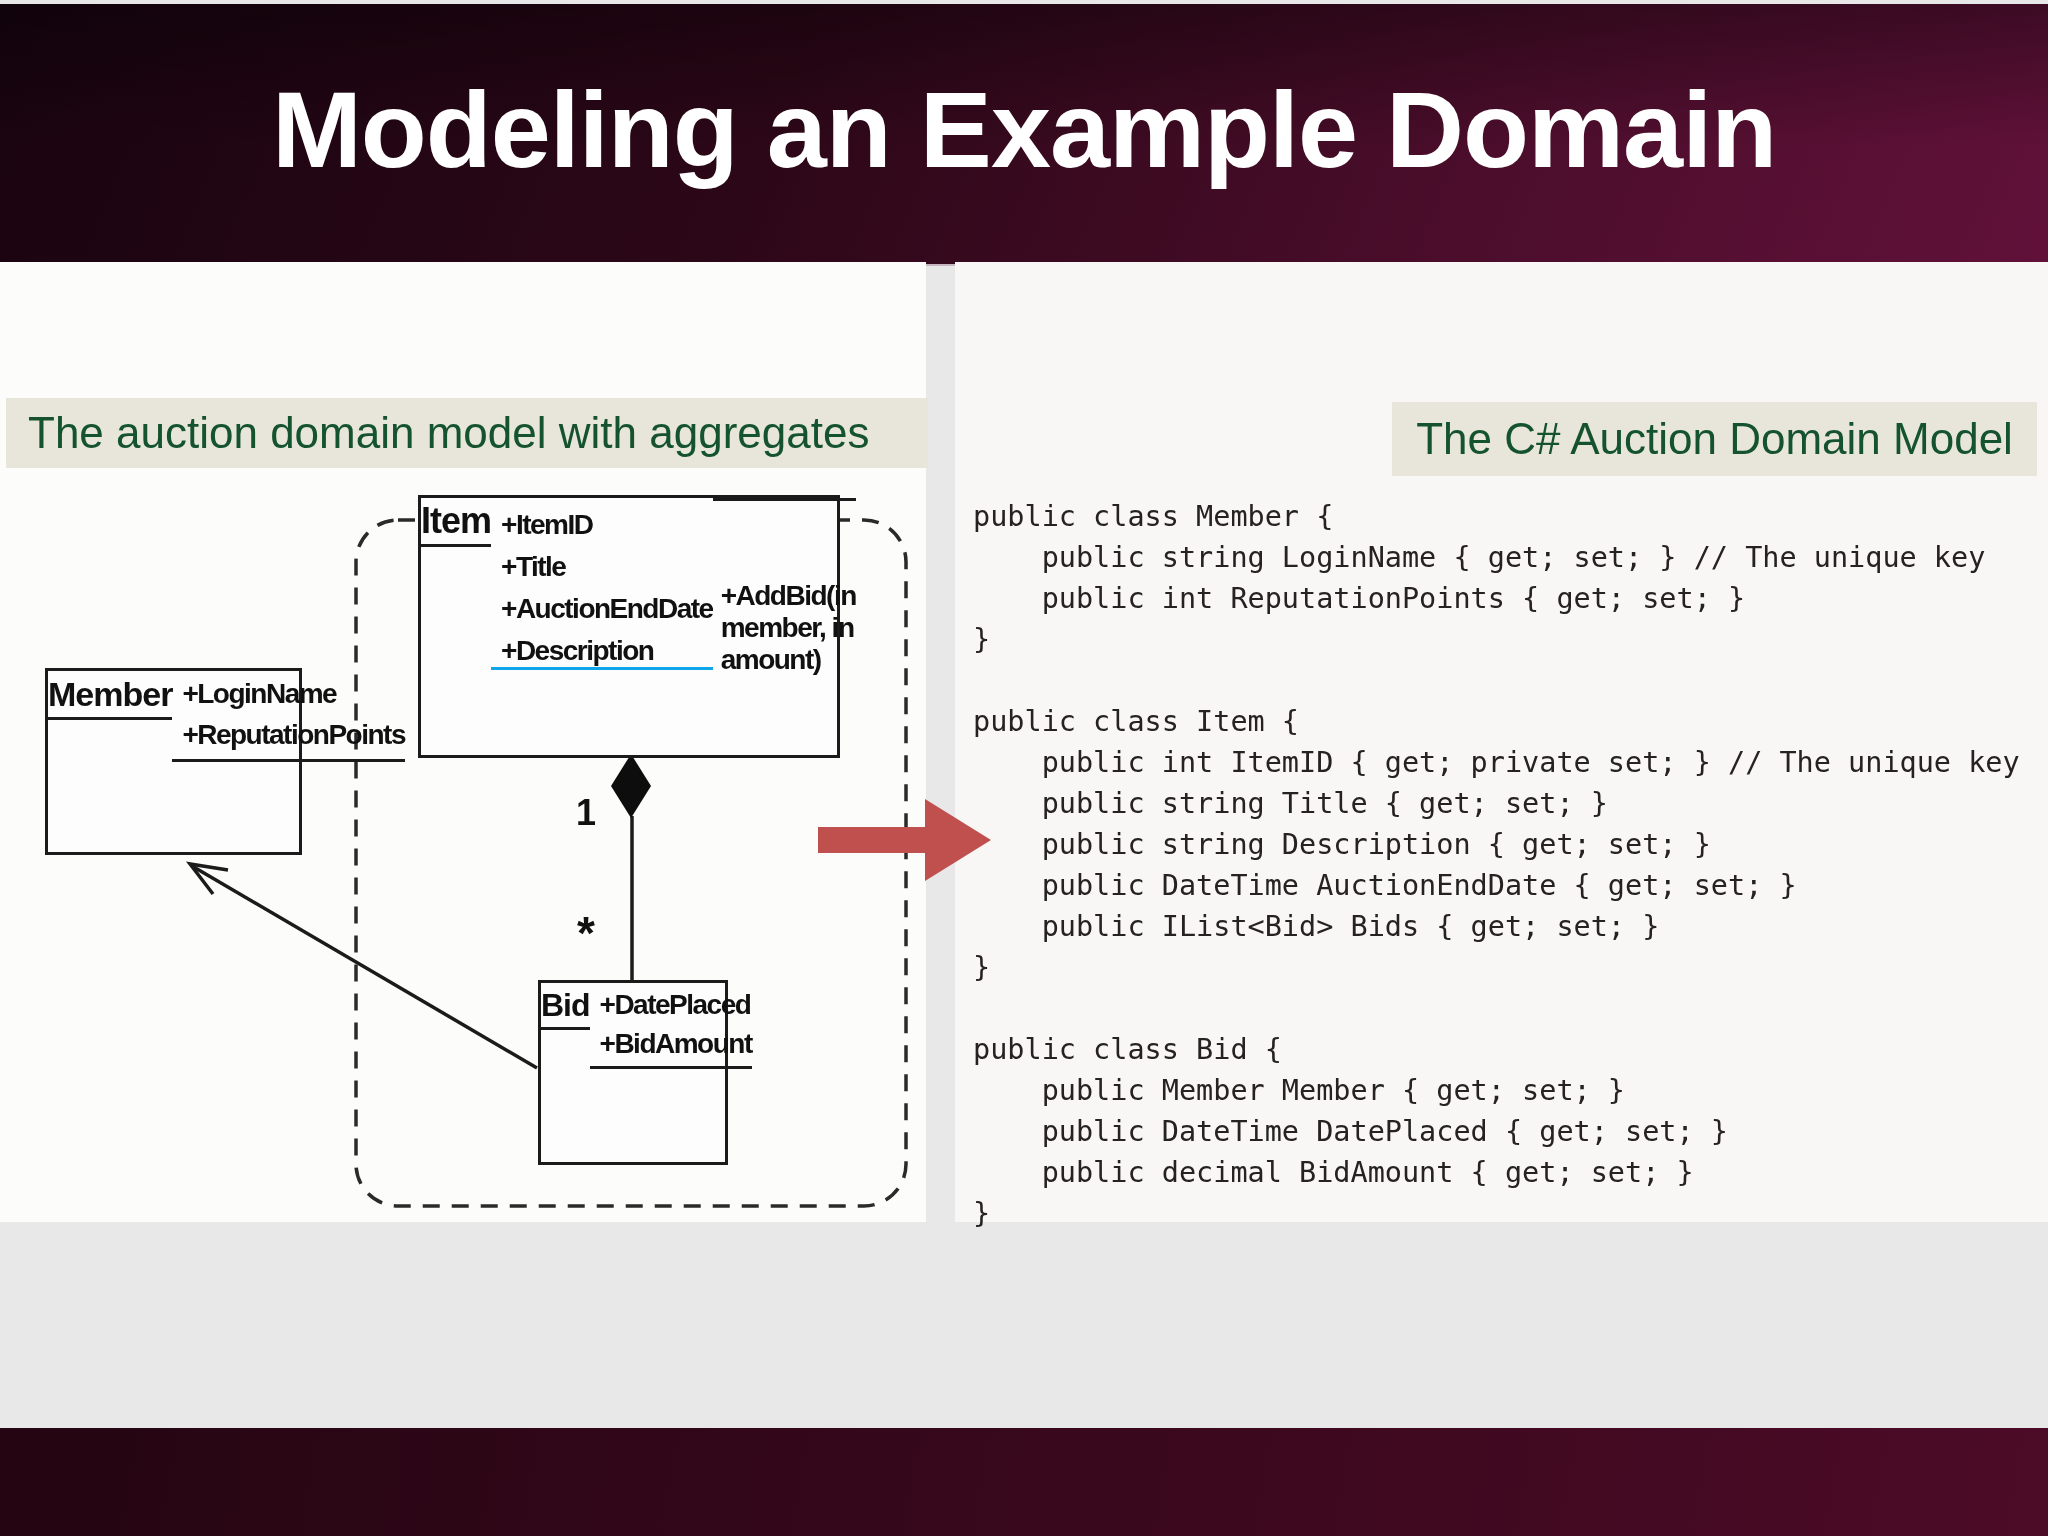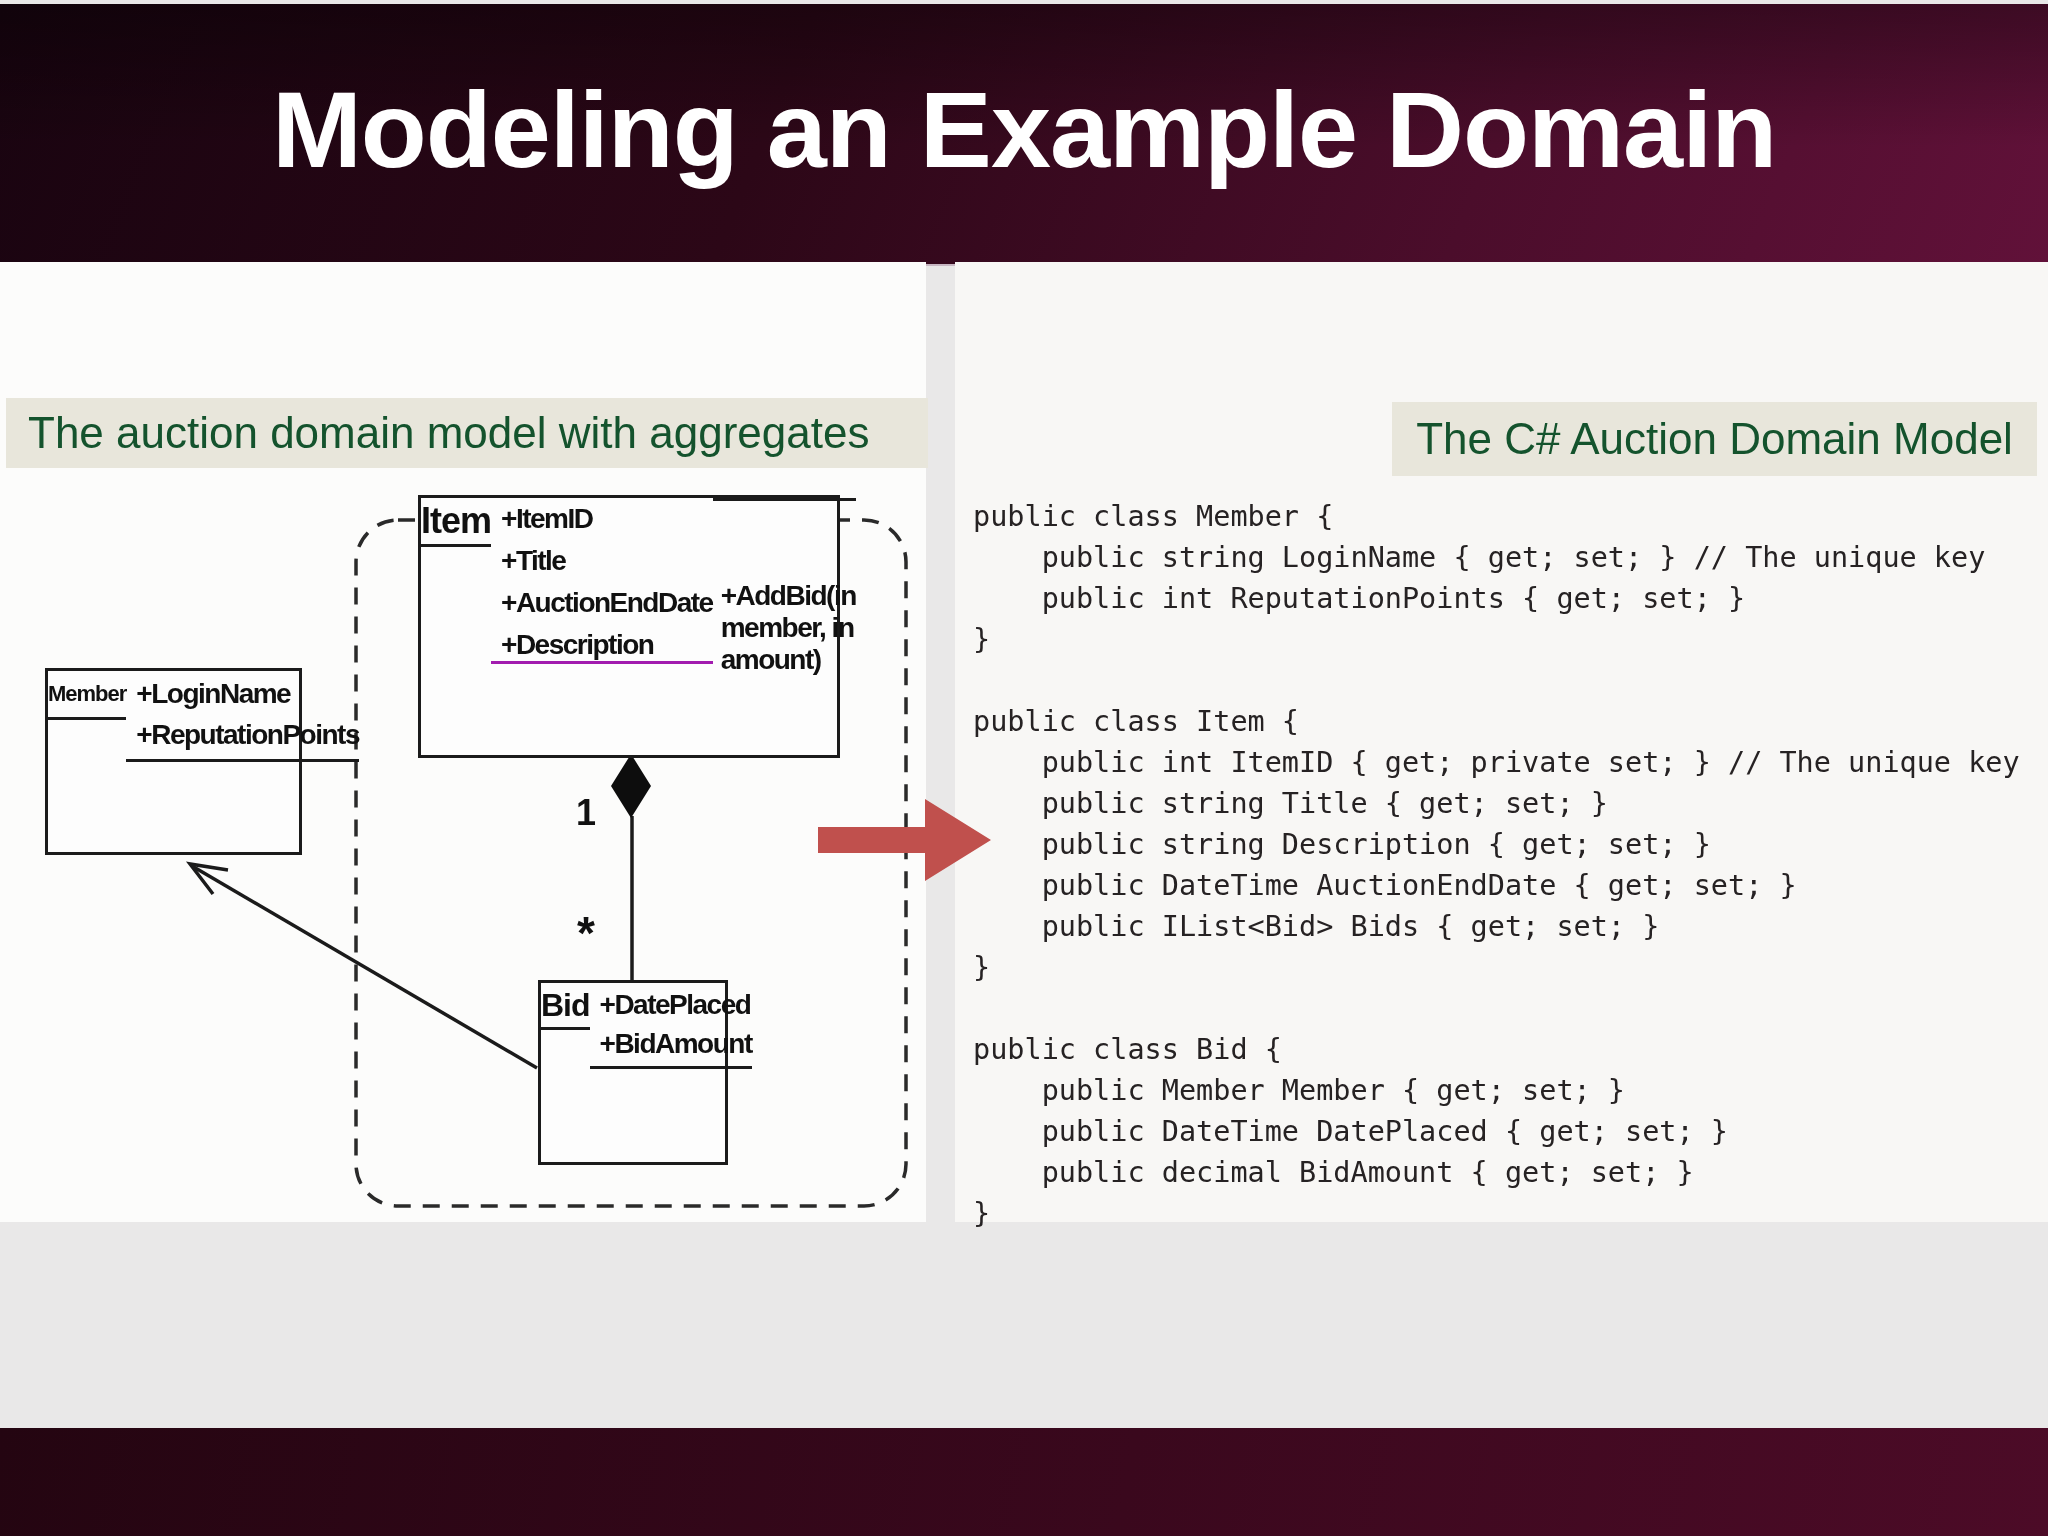--- a/index.html
+++ b/index.html
@@ -21,21 +21,21 @@
   .panel-right{left:955px;width:1093px;background:#f8f7f5;}
 
   .caption{position:absolute;z-index:2;background:#e8e6db;color:#14532d;
            font-size:44px;white-space:nowrap;}
   .caption-left{left:6px;top:398px;width:922px;height:70px;line-height:70px;padding-left:22px;box-sizing:border-box;}
   .caption-right{left:1392px;top:402px;width:645px;height:74px;line-height:74px;text-align:center;}
 
   
   .uml-class{position:absolute;z-index:4;background:#fdfdfd;border:3px solid #1b1b1b;
              box-sizing:border-box;display:flex;flex-direction:row;color:#111;}
-  .uml-title{font-weight:700;font-size:22px;text-align:center;letter-spacing:-1px;}
+  .uml-title{font-weight:700;font-size:34px;text-align:center;letter-spacing:-1px;}
   .uml-attrs{font-weight:700;font-size:28px;letter-spacing:-1.5px;padding-left:10px;}
   .uml-attrs div{line-height:41px;}
   .uml-method{font-weight:700;font-size:28px;letter-spacing:-1.5px;padding-left:8px;}
   .mult{position:absolute;z-index:4;color:#111;font-weight:700;}
 
   
   .code{position:absolute;z-index:3;left:973px;top:496px;margin:0;
         font-family:"DejaVu Sans Mono",monospace;font-size:28.5px;line-height:41px;
         color:#262223;white-space:pre;}
 
@@ -74,21 +74,21 @@
     <div class="uml-title" style="height:46px;line-height:46px;border-bottom:3px solid #1b1b1b">Member</div>
     <div class="uml-attrs" style="height:86px;padding-top:2px;border-bottom:3px solid #1b1b1b">
       <div>+LoginName</div>
       <div>+ReputationPoints</div>
     </div>
     <div style="flex:1"></div>
   </div>
 
   <div class="uml-class" style="left:418px;top:495px;width:422px;height:263px">
     <div class="uml-title" style="height:46px;line-height:46px;border-bottom:3px solid #1b1b1b;font-size:36px">Item</div>
-    <div class="uml-attrs" style="height:163px;border-bottom:3px solid #a21caf">
+    <div class="uml-attrs" style="height:163px;padding-top:6px;border-bottom:3px solid #0ea5e9">
       <div style="line-height:42px">+ItemID</div>
       <div style="line-height:42px">+Title</div>
       <div style="line-height:42px">+AuctionEndDate</div>
       <div style="line-height:42px">+Description</div>
     </div>
     <div style="height:5px"></div>
     <div class="uml-method" style="flex:1;border-top:3px solid #1b1b1b;display:flex;align-items:center">+AddBid(in member, in amount)</div>
   </div>
 
   <div class="uml-class" style="left:538px;top:980px;width:190px;height:185px">

